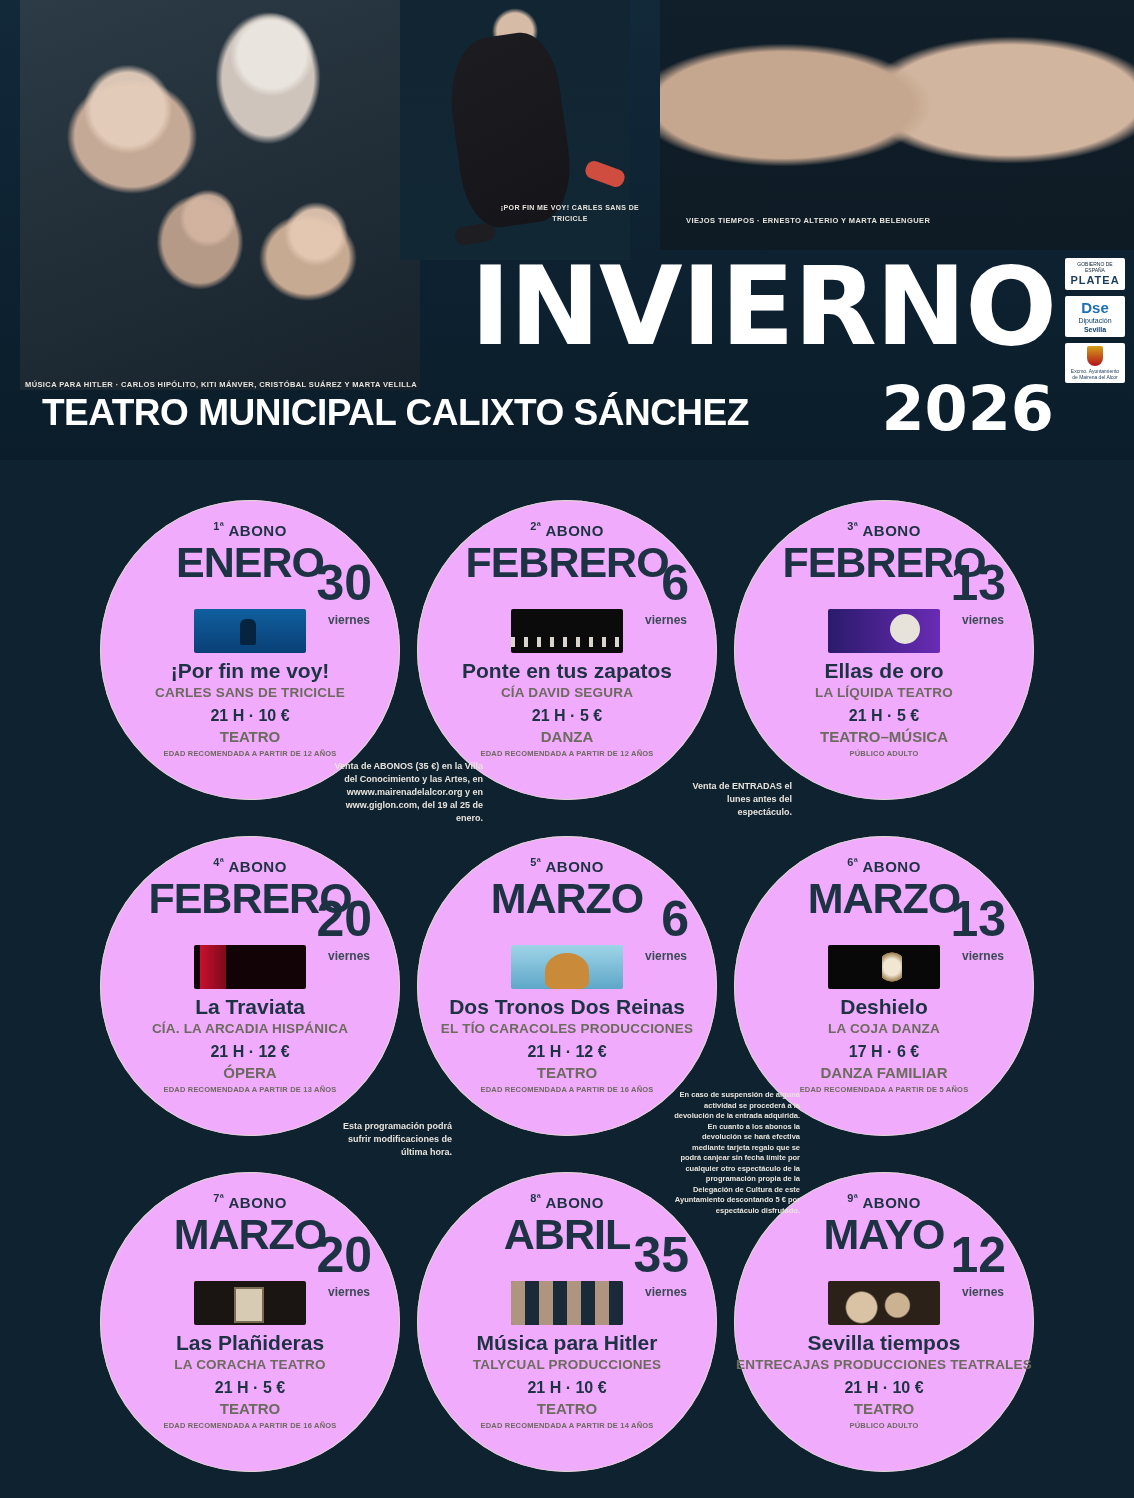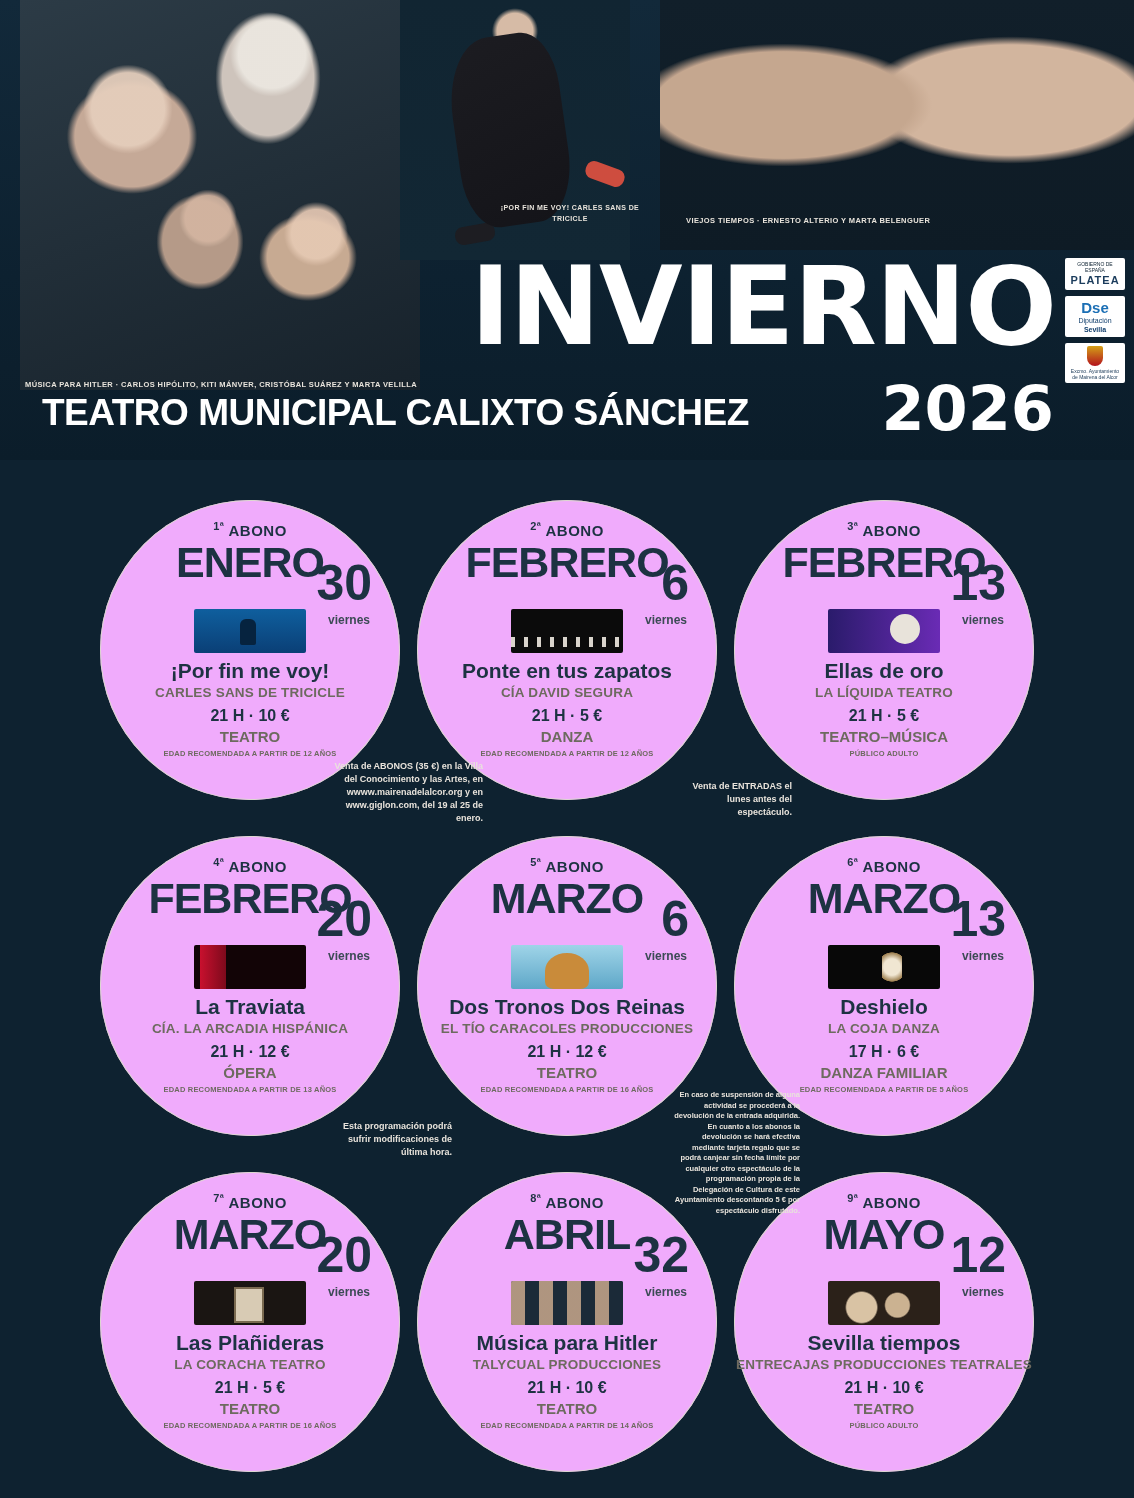--- a/index.html
+++ b/index.html
@@ -321,21 +321,21 @@
     <div class="c-company">LA CORACHA TEATRO</div>
     <div class="c-price">21 H · 5 €</div>
     <div class="c-genre">TEATRO</div>
     <div class="c-age">EDAD RECOMENDADA A PARTIR DE 16 AÑOS</div>
   </div>
 
   <div class="circle" style="left:417px; top:702px;">
     <div class="c-abono"><span class="sup">8</span><span class="sup">ª</span> <span>ABONO</span></div>
     <div class="c-month-row">
       <div class="c-month">ABRIL</div>
-      <div class="c-day">32</div>
+      <div class="c-day">35</div>
       <div class="c-dayname">viernes</div>
     </div>
     <div class="c-thumb t8"></div>
     <div class="c-show">Música para Hitler</div>
     <div class="c-company">TALYCUAL PRODUCCIONES</div>
     <div class="c-price">21 H · 10 €</div>
     <div class="c-genre">TEATRO</div>
     <div class="c-age">EDAD RECOMENDADA A PARTIR DE 14 AÑOS</div>
   </div>
 

